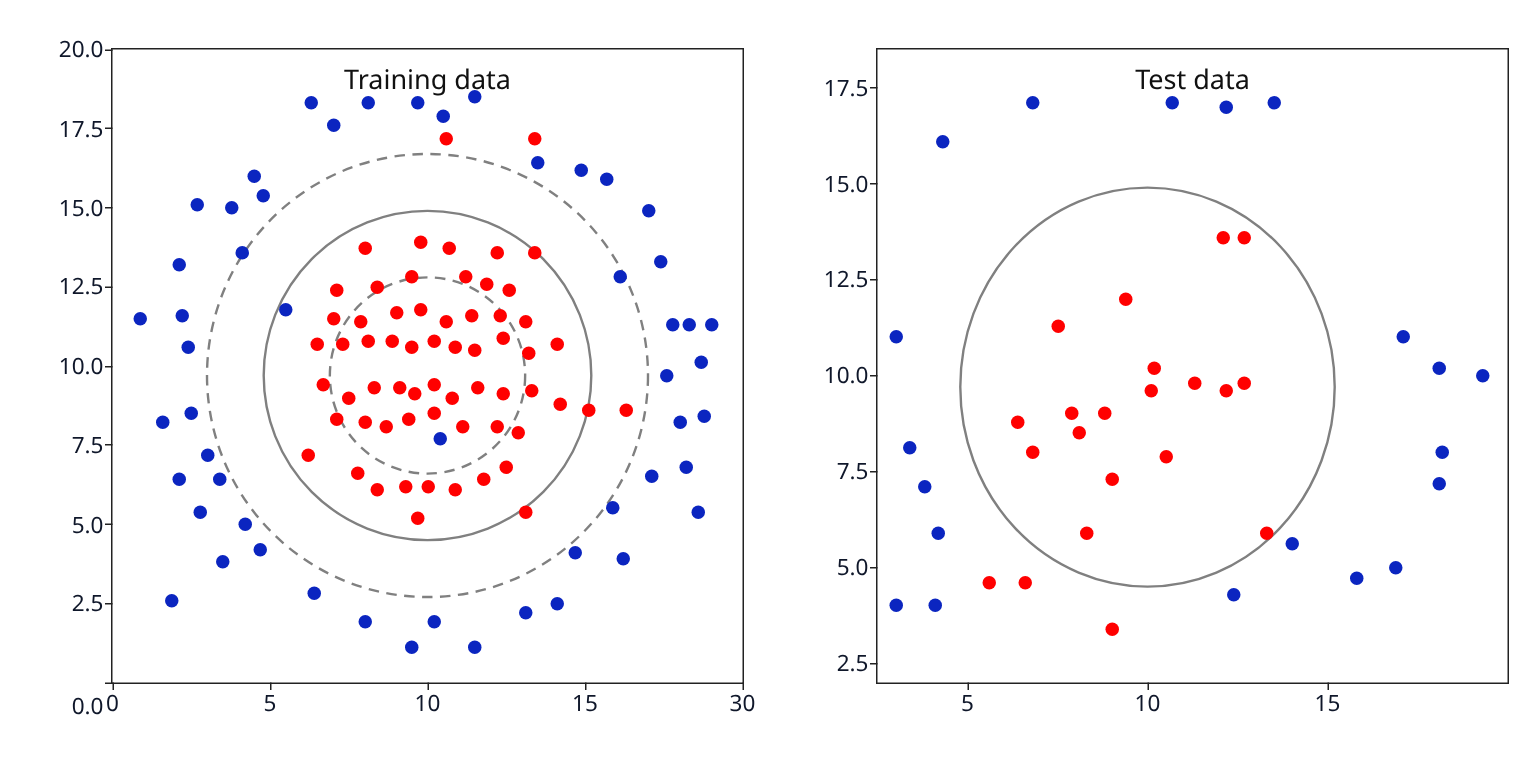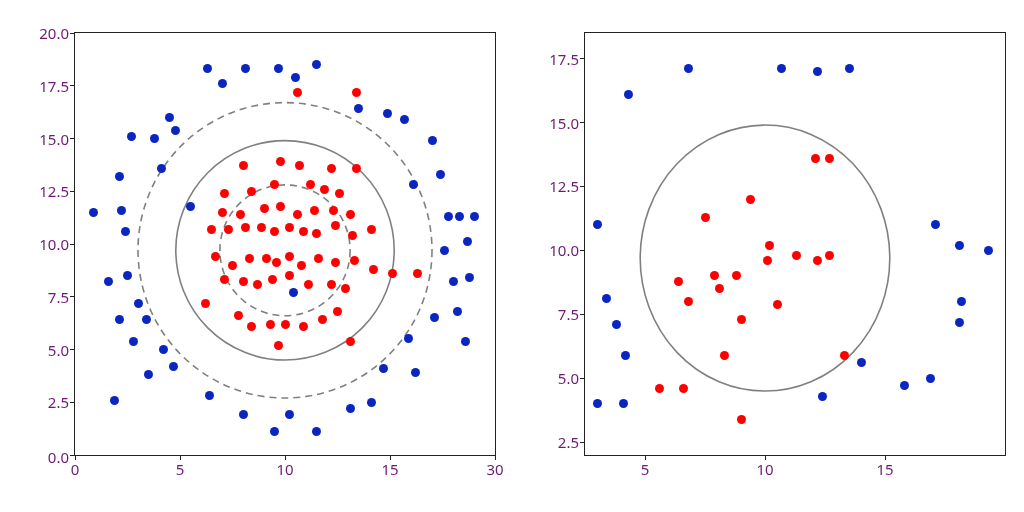--- a/index.html
+++ b/index.html
@@ -1,46 +1,47 @@
 <!DOCTYPE html>
 <html><head>
 <meta charset="utf-8">
 <style>
   html,body{margin:0;padding:0;background:#fff;font-family:system-ui,Arial,sans-serif;}
   .fig{position:relative;width:1024px;height:512px;}
   .panel{position:absolute;top:32px;bottom:56px;border:1.5px solid #222;box-sizing:border-box;}
   .panel svg{position:absolute;inset:0;width:100%;height:100%;}
   .title{position:absolute;top:8px;width:100%;text-align:center;font-size:18px;color:#111;}
-  .ytick,.xtick{position:absolute;font-size:15px;color:#701a75;}
+  .ytick,.xtick{position:absolute;font-size:15px;color:#0f172a;}
   .ytick{right:100%;padding-right:6px;transform:translateY(-50%);white-space:nowrap;}
   .xtick{top:100%;padding-top:4px;transform:translateX(-50%);}
   .tickmark{position:absolute;background:#222;}
   .tmx{width:1px;height:5px;top:100%;}
   .tmy{height:1px;width:5px;right:100%;}
   .pt{position:absolute;width:9px;height:9px;border-radius:50%;margin:-4.5px 0 0 -4.5px;}
   .r{background:#ff0000;}
   .b{background:#0b25c0;}
 </style>
 </head>
 <body>
 
 <div class="fig">
   <div class="panel" id="panel0" style="left:74px;width:422px;">
+    <div class="title">Training data</div>
   <div class="tickmark tmx" style="left: -0.5px;"></div>
       <div class="xtick" style="left: 0px;">0</div>
       <div class="tickmark tmx" style="left: 104.5px;"></div>
       <div class="xtick" style="left: 105px;">5</div>
       <div class="tickmark tmx" style="left: 209.5px;"></div>
       <div class="xtick" style="left: 210px;">10</div>
       <div class="tickmark tmx" style="left: 314.5px;"></div>
       <div class="xtick" style="left: 315px;">15</div>
       <div class="tickmark tmx" style="left: 419.5px;"></div>
       <div class="xtick" style="left: 420px;">30</div>
       <div class="tickmark tmy" style="top: 421.5px;"></div>
-      <div class="ytick" style="top: 424px;">0.0</div>
+      <div class="ytick" style="top: 438px;">0.0</div>
       <div class="tickmark tmy" style="top: 368.75px;"></div>
       <div class="ytick" style="top: 369.25px;">2.5</div>
       <div class="tickmark tmy" style="top: 316px;"></div>
       <div class="ytick" style="top: 316.5px;">5.0</div>
       <div class="tickmark tmy" style="top: 263.25px;"></div>
       <div class="ytick" style="top: 263.75px;">7.5</div>
       <div class="tickmark tmy" style="top: 210.5px;"></div>
       <div class="ytick" style="top: 211px;">10.0</div>
       <div class="tickmark tmy" style="top: 157.75px;"></div>
       <div class="ytick" style="top: 158.25px;">12.5</div>
@@ -166,20 +167,21 @@
       <div class="pt b" style="left: 168px; top: 381.91px;"></div>
       <div class="pt b" style="left: 199.5px; top: 398.79px;"></div>
       <div class="pt b" style="left: 214.2px; top: 381.91px;"></div>
       <div class="pt b" style="left: 241.5px; top: 398.79px;"></div>
       <div class="pt b" style="left: 275.1px; top: 375.58px;"></div>
       <div class="pt b" style="left: 296.1px; top: 369.25px;"></div>
       <div class="pt b" style="left: 115.5px; top: 173.02px;"></div>
       <div class="pt b" style="left: 218.4px; top: 259.53px;"></div>
     </div>
   <div class="panel" id="panel1" style="left:584px;width:422px;">
+    <div class="title">Test data</div>
   <div class="tickmark tmx" style="left: 59.5px;"></div>
       <div class="xtick" style="left: 60px;">5</div>
       <div class="tickmark tmx" style="left: 179.5px;"></div>
       <div class="xtick" style="left: 180px;">10</div>
       <div class="tickmark tmx" style="left: 299.5px;"></div>
       <div class="xtick" style="left: 300px;">15</div>
       <div class="tickmark tmy" style="top: 408.712px;"></div>
       <div class="ytick" style="top: 409.212px;">2.5</div>
       <div class="tickmark tmy" style="top: 344.773px;"></div>
       <div class="ytick" style="top: 345.273px;">5.0</div>

